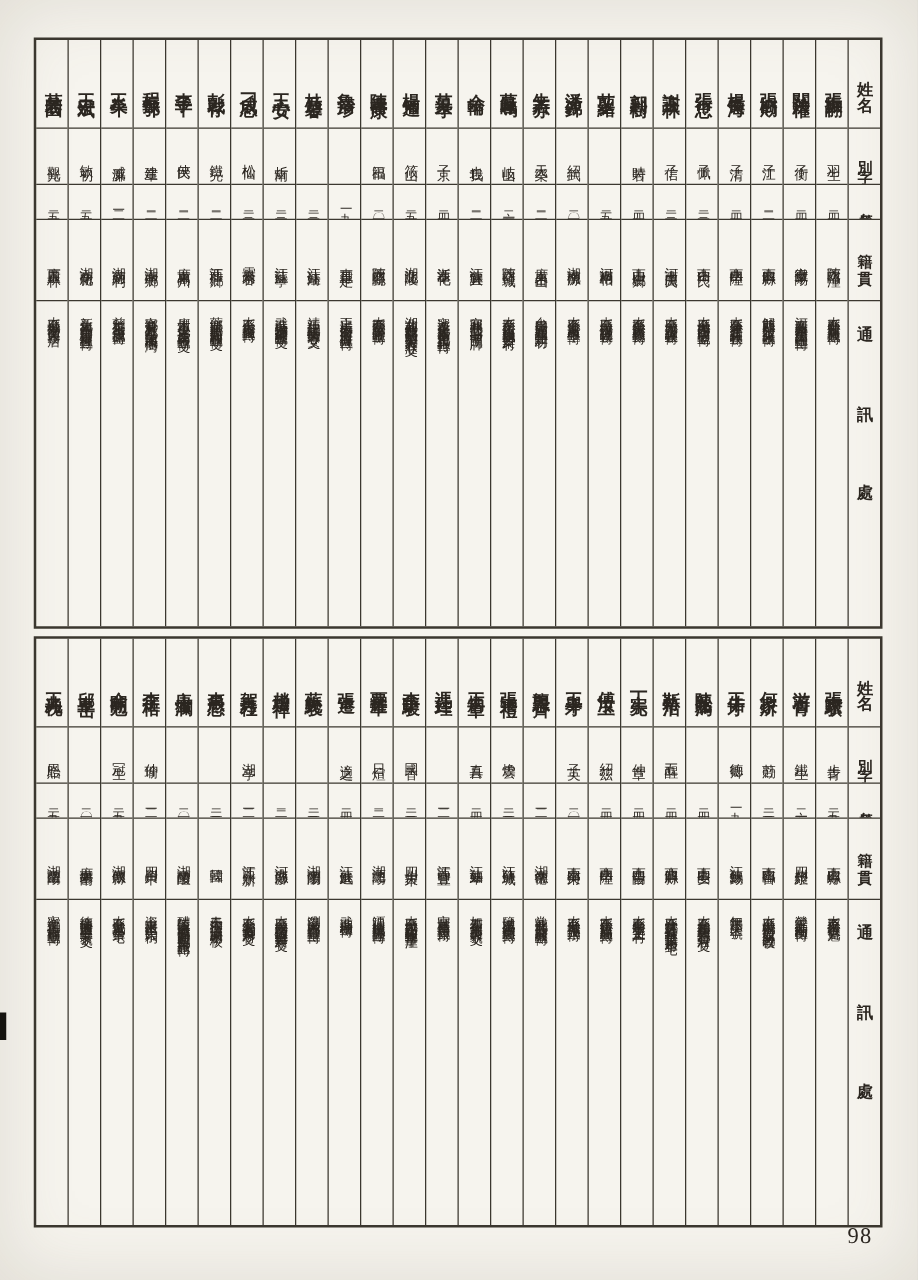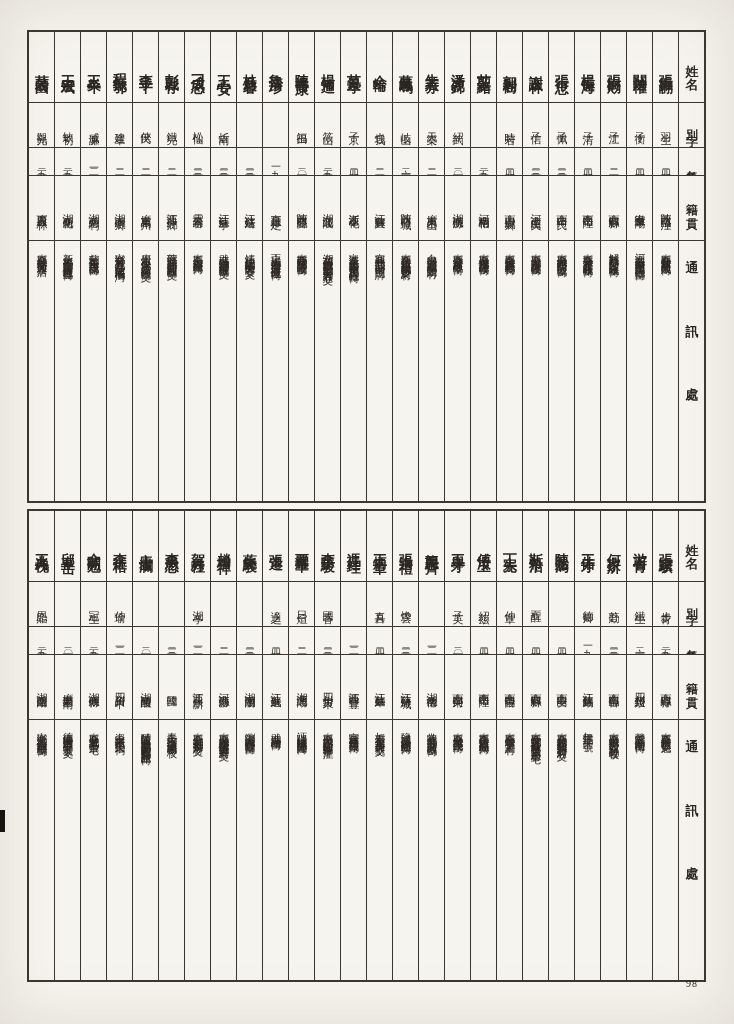--- a/index.html
+++ b/index.html
@@ -48,21 +48,21 @@
   .age .v{font-size:10px;letter-spacing:1px;}
   .origin .v{font-size:11px;letter-spacing:1.5px;}
   .contact .v{font-size:10.5px;letter-spacing:1.5px;line-height:12px;max-height:248px;}
   .header-col .name .v{font-size:13px;font-weight:700;letter-spacing:12px;}
   .header-col .courtesy .v{font-size:12px;font-weight:700;letter-spacing:6px;}
   .header-col .age .v{font-size:11px;font-weight:700;letter-spacing:1px;}
   .header-col .origin .v{font-size:12px;font-weight:700;letter-spacing:14px;}
   .header-col .contact .v{font-size:13px;font-weight:700;letter-spacing:64px;line-height:14px;padding-top:4px;}
   .page-number{
     position:absolute;right:36px;top:978px;
-    font-size:10px;letter-spacing:1px;color:var(--ink,#2b2620);
+    font-size:18px;letter-spacing:1px;color:var(--ink,#2b2620);
   }
   .edge-mark{
     position:absolute;left:0;top:810px;width:5px;height:22px;
     background:#15130f;
   }
 </style>
 </head>
 <body>
 
 <div class="scan-page">

